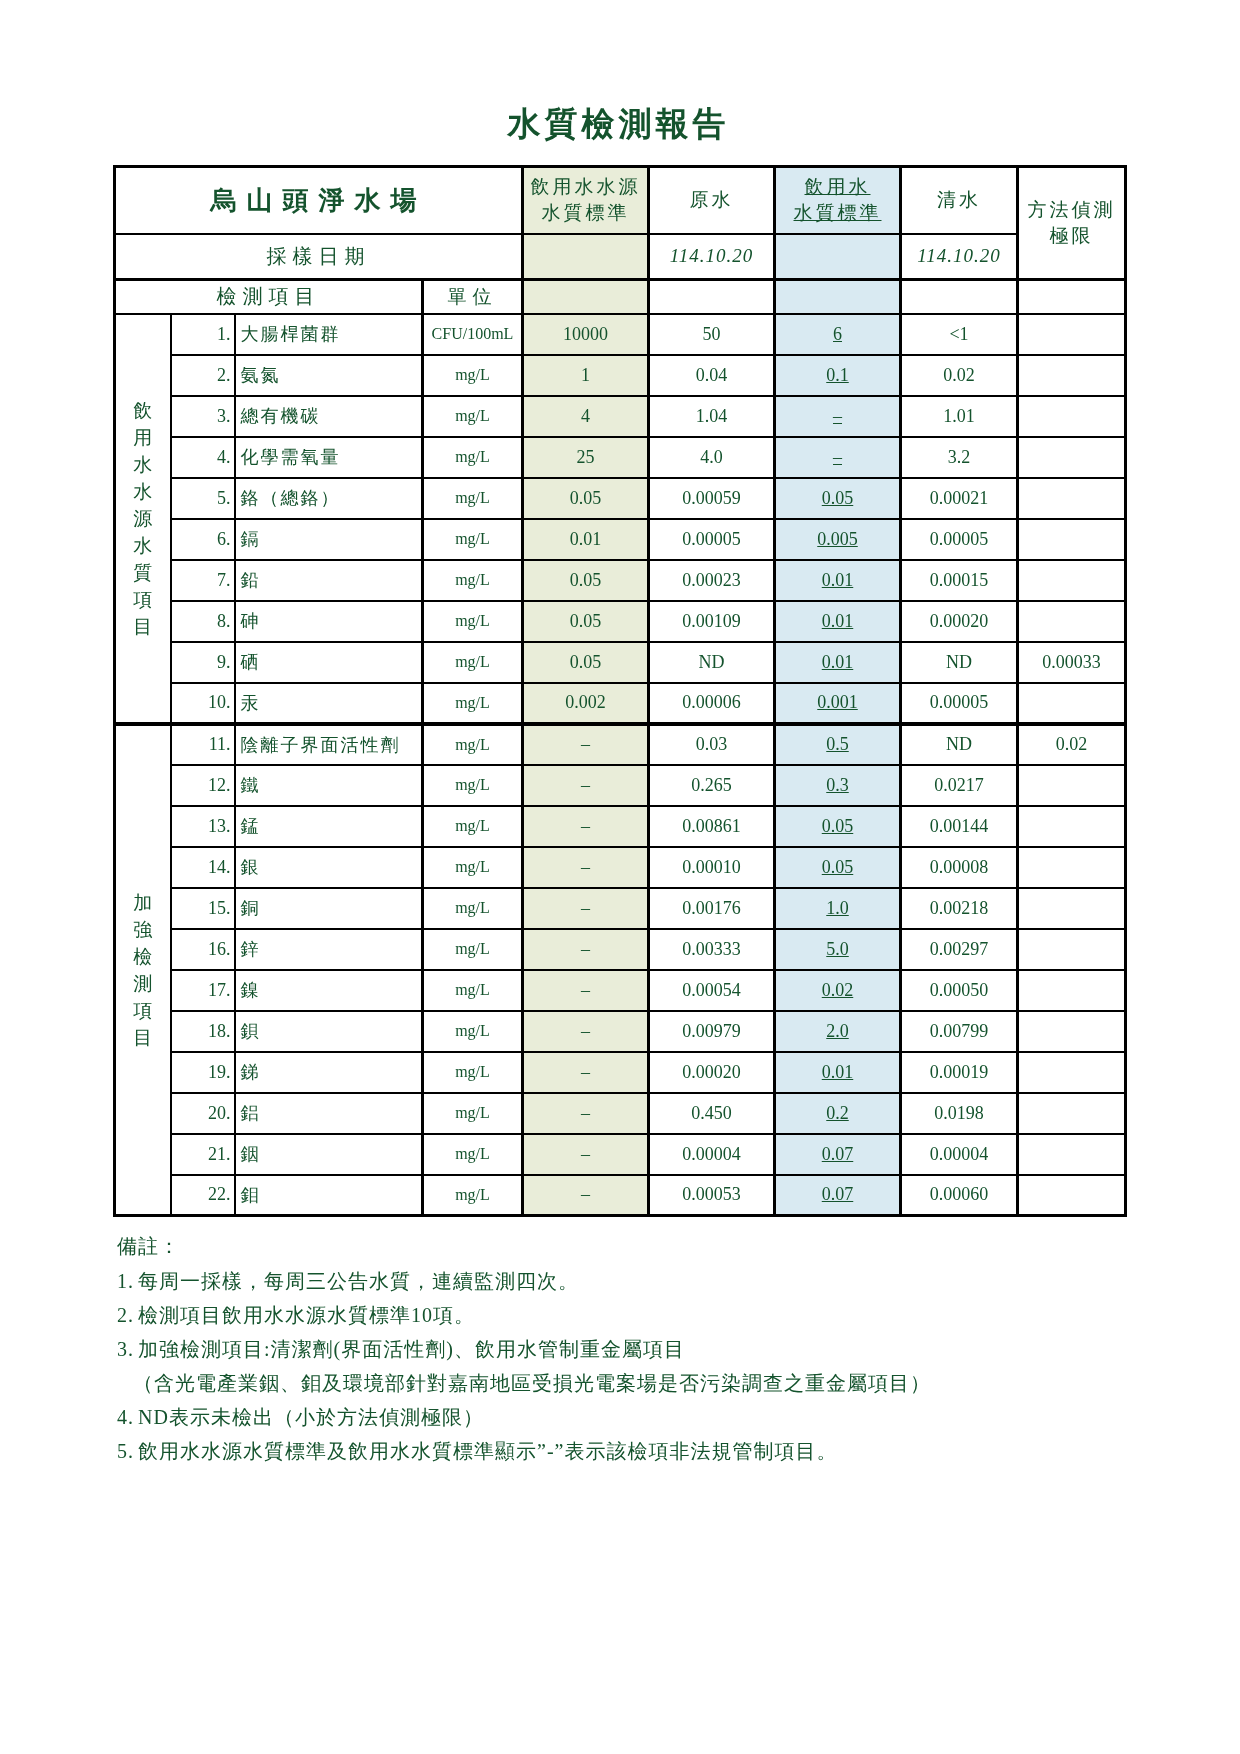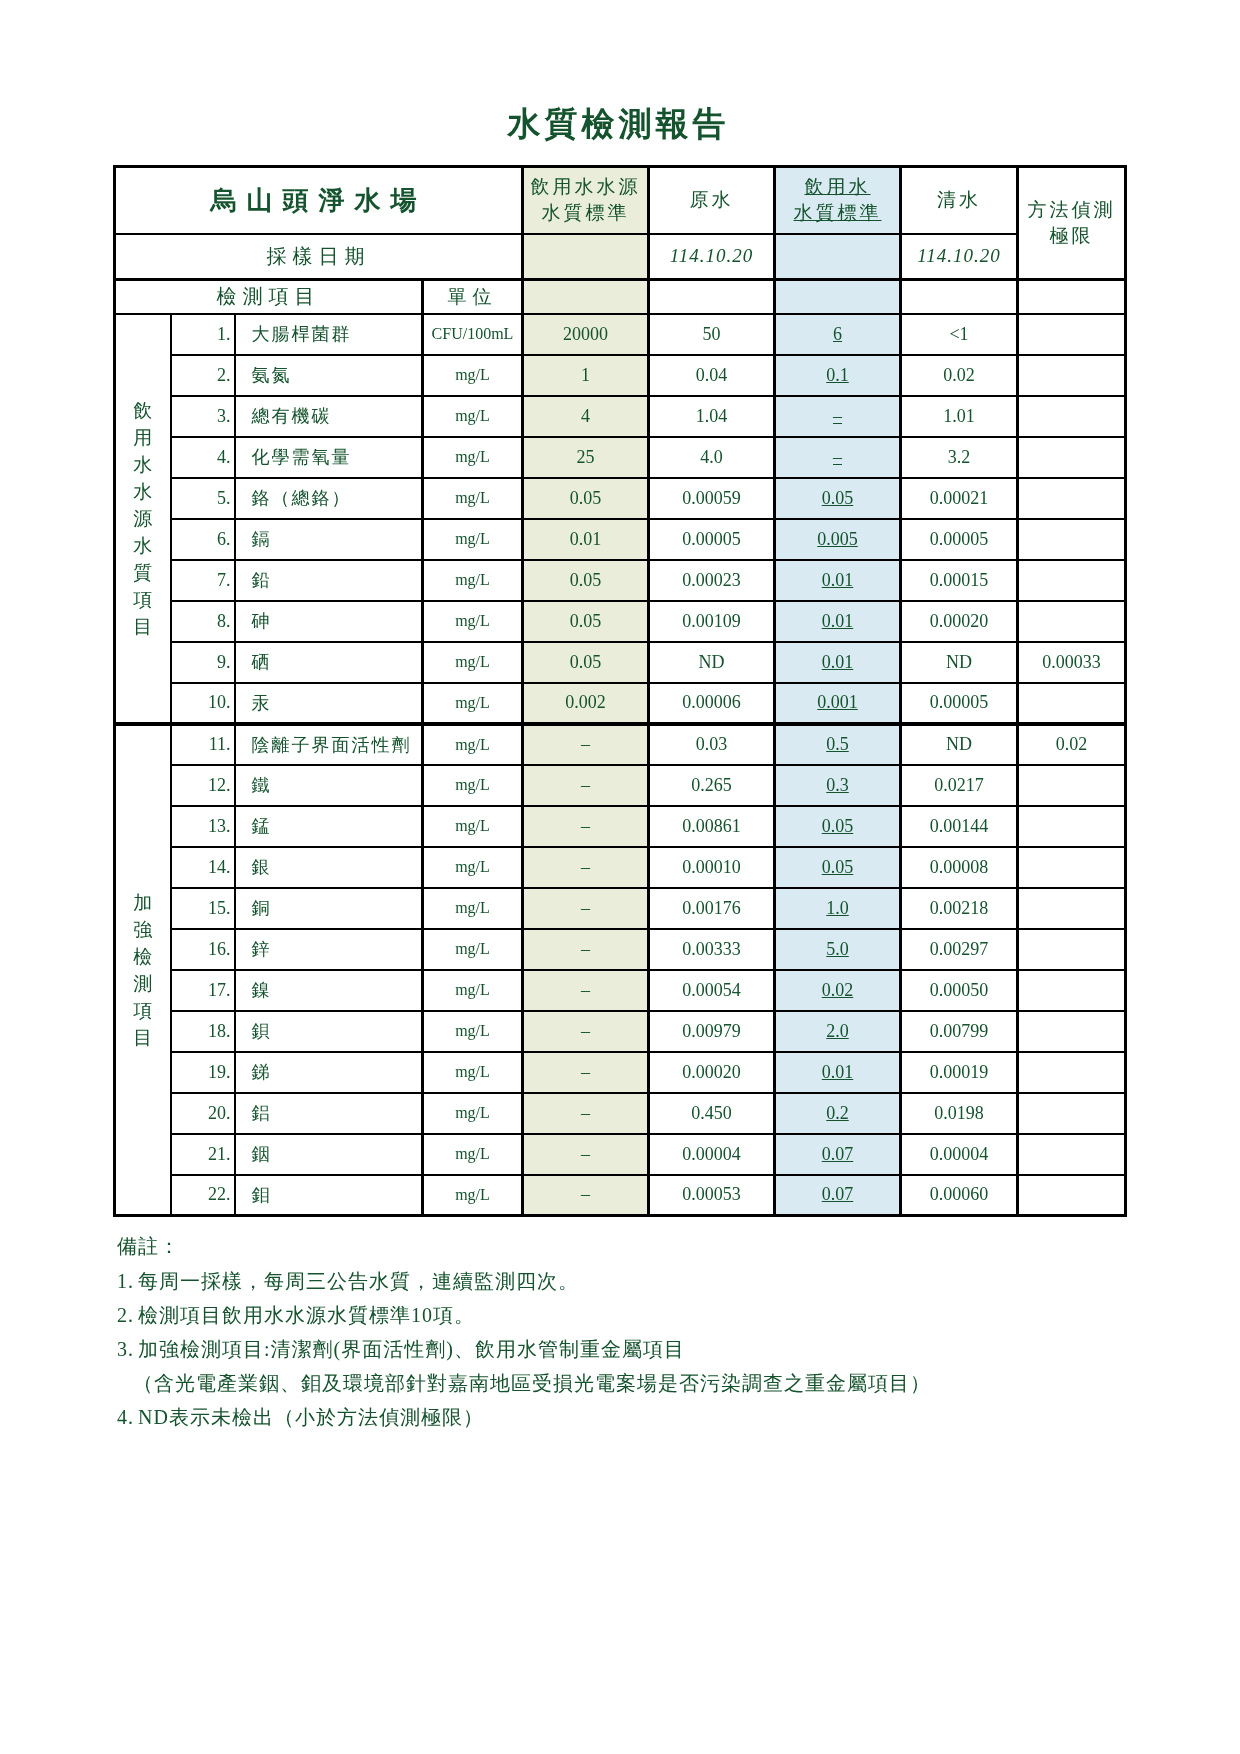--- a/index.html
+++ b/index.html
@@ -32,21 +32,21 @@
   tr.r-head2 td { height:46px; }
   tr.r-head3 td { height:34px; }
   tr.r-data  td { height:41px; }
   tr.r-head3 td { border-top-width:3px; }
   tr.sep td { border-top-width:4px;margin-left:29px; }
   .plant { font-size:26px; letter-spacing:10px; font-weight:bold; }
   .hdr { font-size:19px; letter-spacing:3px; white-space:pre-line; line-height:26px; }
   .subhdr { font-size:20px; letter-spacing:6px; }
   .datecell { font-size:19px; letter-spacing:1px;font-style:italic; }
   .c-no { text-align:right; padding-right:3px; font-size:18px; }
-  .c-name { text-align:left; padding-left:16px; letter-spacing:2px; }
+  .c-name { text-align:left; padding-left:5px; letter-spacing:2px; }
   .c-unit { font-size:16px; }
   .c-group { padding:0; }
   .vlabel {
     white-space:pre-line; text-align:center; font-size:19px;
     line-height:27px; letter-spacing:0;
   }
   .notes { margin:16px 0 0 117px; font-size:20px; letter-spacing:1px; }
   .note-label { margin-bottom:8px; }
   .note-line { margin:7px 0; }
   .note-num { margin-right:4px; }
@@ -108,21 +108,21 @@
 水
 源
 水
 質
 項
 目</div>
           </td>
           <td class="c-no">1.</td>
           <td class="c-name">大腸桿菌群</td>
           <td class="c-unit">CFU/100mL</td>
-          <td class="c-src green">20000</td>
+          <td class="c-src green">10000</td>
           <td class="c-raw">50</td>
           <td class="c-std blue">6</td>
           <td class="c-clean">&lt;1</td>
           <td class="c-mdl"></td>
         </tr>
         <tr class="r-data">
           <td class="c-no">2.</td>
           <td class="c-name">氨氮</td>
           <td class="c-unit">mg/L</td>
           <td class="c-src green">1</td>
@@ -342,15 +342,16 @@
       </tbody>
   </table>
 
   <div class="notes">
     <div class="note-label">備註：</div>
   <div class="note-line"><span class="note-num">1.</span><span class="note-text">每周一採樣，每周三公告水質，連續監測四次。</span></div>
       <div class="note-line"><span class="note-num">2.</span><span class="note-text">檢測項目飲用水水源水質標準10項。</span></div>
       <div class="note-line"><span class="note-num">3.</span><span class="note-text">加強檢測項目:清潔劑(界面活性劑)、飲用水管制重金屬項目</span></div>
       <div class="note-cont">（含光電產業銦、鉬及環境部針對嘉南地區受損光電案場是否污染調查之重金屬項目）</div>
       <div class="note-line"><span class="note-num">4.</span><span class="note-text">ND表示未檢出（小於方法偵測極限）</span></div>
+      <div class="note-line"><span class="note-num">5.</span><span class="note-text">飲用水水源水質標準及飲用水水質標準顯示”-”表示該檢項非法規管制項目。</span></div>
     </div>
 
 </div>
 
 </body></html>

